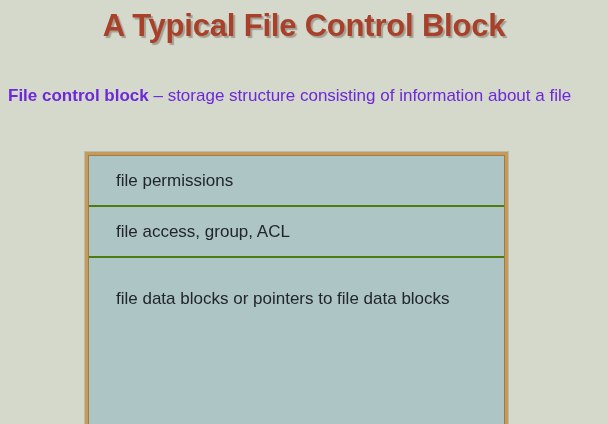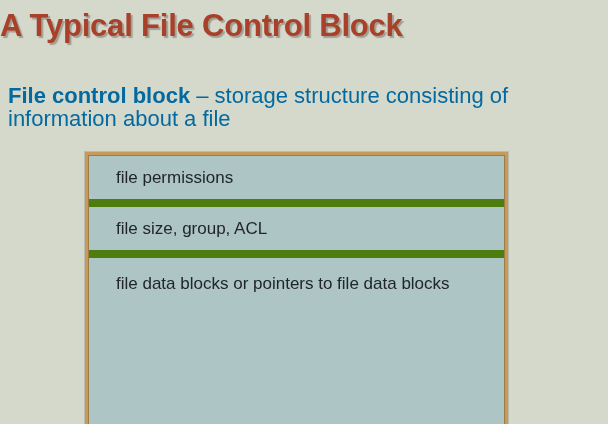--- a/index.html
+++ b/index.html
@@ -25,38 +25,38 @@
     background: #d5d9cc;
     overflow: hidden;
   }
 
   
   .slide-title {
     position: absolute;
     left: 0;
     top: 8px;
     width: 608px;
-    text-align: left;
+    text-align: center;
     font-size: 31px;
     font-weight: bold;
     color: #a8402a;
     letter-spacing: -0.2px;
     text-shadow: 2px 2px 1px rgba(120, 110, 100, 0.55);
     white-space: nowrap;
   }
 
   
   .body-text {
     position: absolute;
     left: 8px;
     top: 84px;
     width: 588px;
-    font-size: 22px;
+    font-size: 17px;
     line-height: 23px;
-    color: #0369a1;
+    color: #6d28d9;
   }
   .body-text .lead {
     font-weight: bold;
   }
 
   
   .fcb-table {
     position: absolute;
     left: 85px;
     top: 152px;
@@ -80,25 +80,26 @@
   }
 
   .fcb-row {
     height: 51px;
     box-sizing: border-box;
     display: flex;
     align-items: center;
     padding-left: 27px;
     font-size: 17px;
     color: #22262a;
-    border-bottom: 8px solid #4d7c0f;
+    border-bottom: 2px solid #4d7c0f;
     background: #aec5c6;
   }
   .fcb-row:last-child {
     border-bottom: none;
+    align-items: flex-end;
   }
 </style>
 </head>
 <body>
 
 <div class="slide">
 
   <div class="slide-title">A Typical File Control Block</div>
 
   <div class="body-text">
@@ -107,21 +108,21 @@
 
   <div class="fcb-table">
     <div class="fcb-rows">
 
       <div class="fcb-row">
         <span>file permissions</span>
       </div>
 
 
       <div class="fcb-row">
-        <span>file size, group, ACL</span>
+        <span>file access, group, ACL</span>
       </div>
 
 
       <div class="fcb-row">
         <span>file data blocks or pointers to file data blocks</span>
       </div>
 
     </div>
   </div>
 

